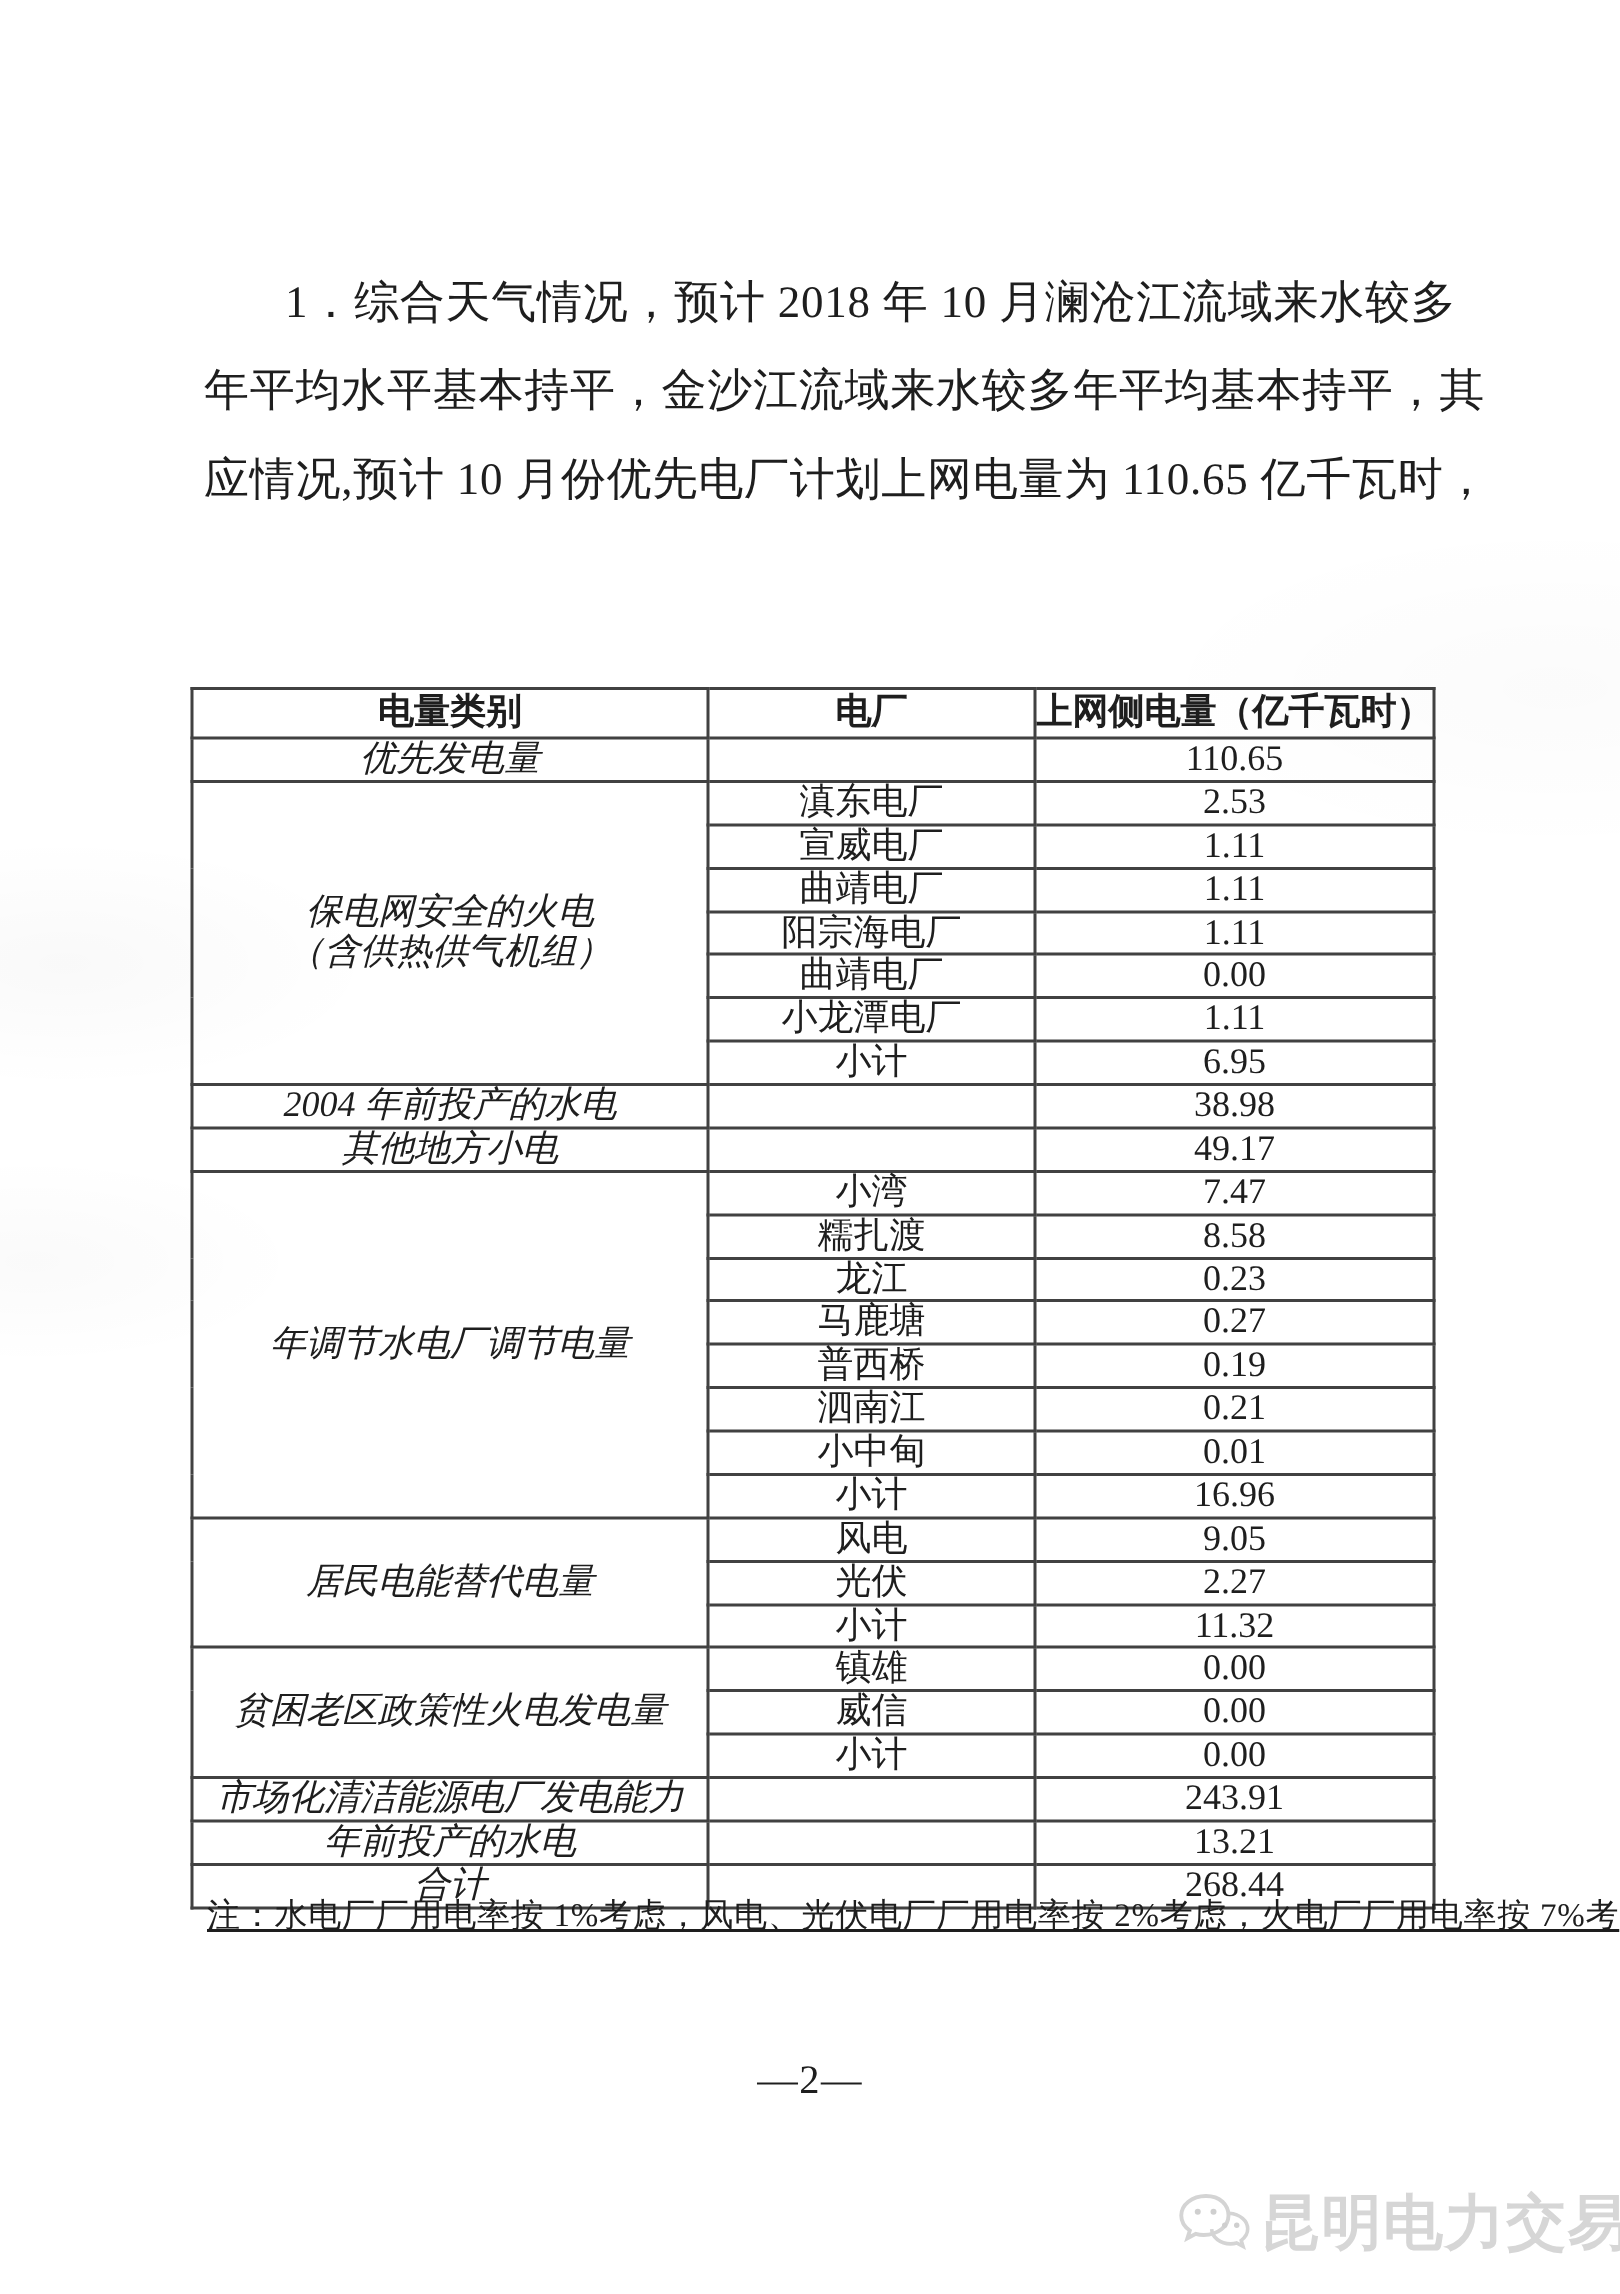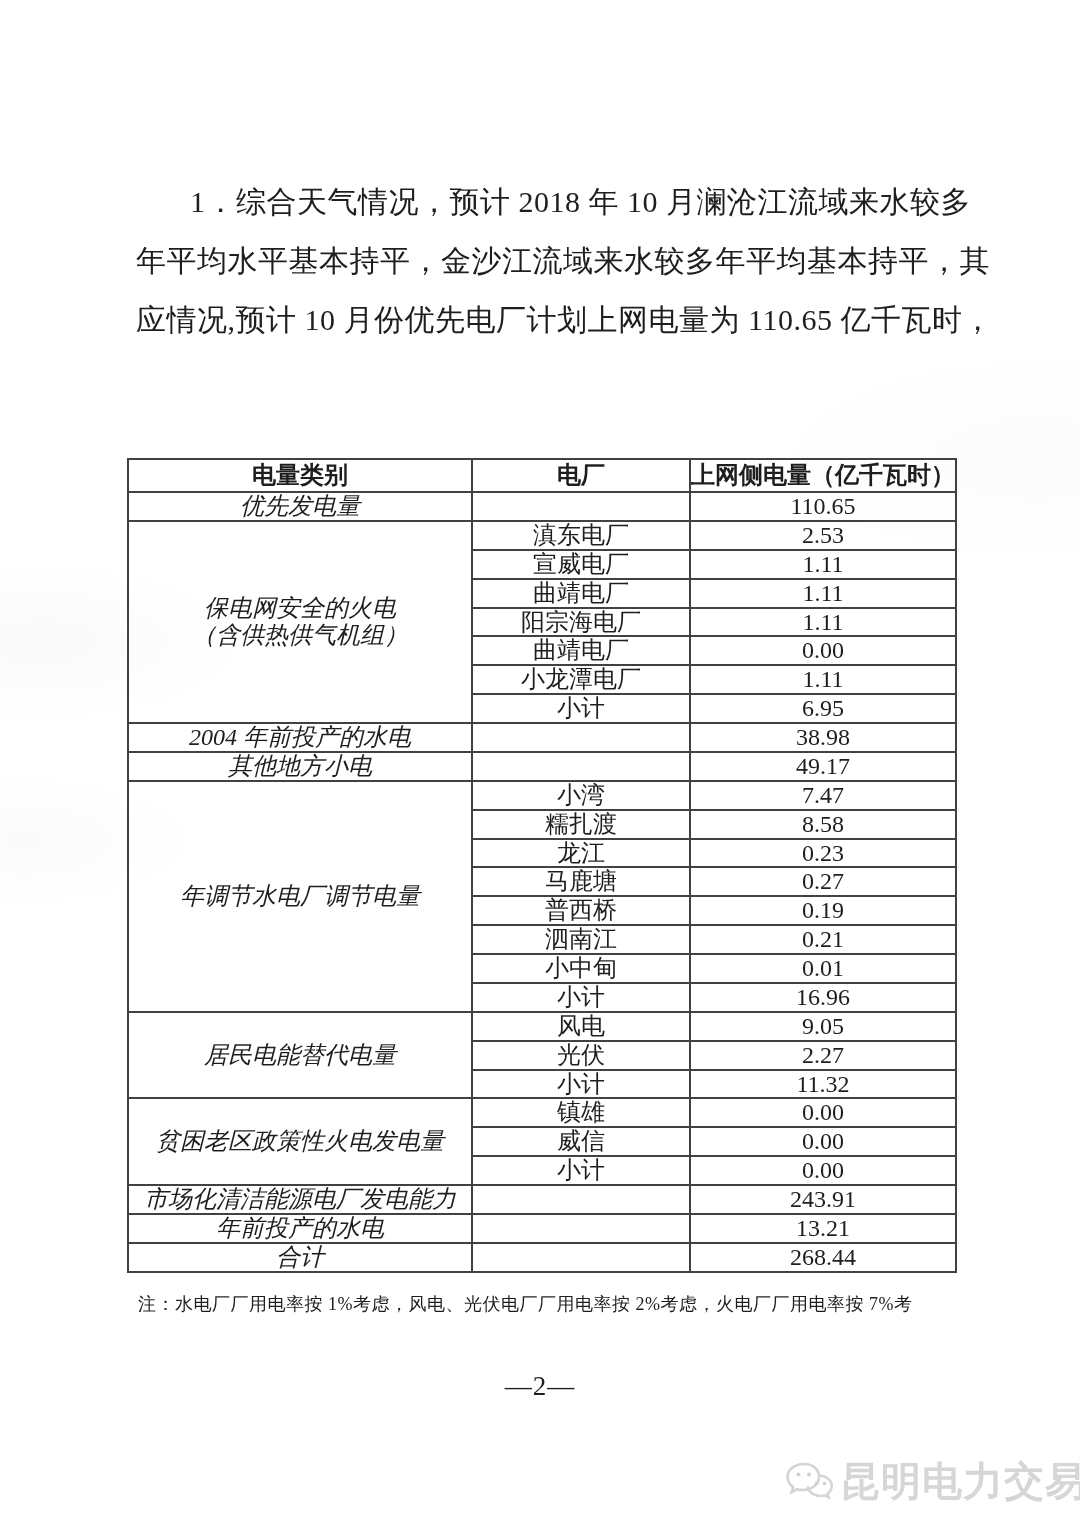--- a/index.html
+++ b/index.html
@@ -32,22 +32,22 @@
   }
   table.main th,table.main td{
     border:2px solid #414141;text-align:center;vertical-align:middle;
     font-size:24px;padding:0;font-weight:normal;line-height:1.12;
   }
   table.main th{height:31px;font-weight:bold;border-radius:10px;}
   table.main td{height:26.6px;}
   td.cat{line-height:1.25;font-style:italic;}
   .b{font-weight:bold;}
   .note{
-    position:absolute;left:138px;top:1292px;width:942px;
-    font-size:18px;white-space:nowrap;overflow:hidden;letter-spacing:0.5px;
+    position:absolute;left:138px;top:1262px;width:942px;
+    font-size:22px;white-space:nowrap;overflow:hidden;letter-spacing:0.5px;text-decoration:underline;
   }
   .pagenum{
     position:absolute;left:0;top:1371px;width:100%;
     text-align:center;font-size:27px;letter-spacing:1px;
   }
   .watermark{
     position:absolute;left:783px;top:1451px;height:60px;
     display:flex;align-items:center;gap:5px;
     color:#d6d6d6;
     font-family:"Liberation Sans","DejaVu Sans",sans-serif;

